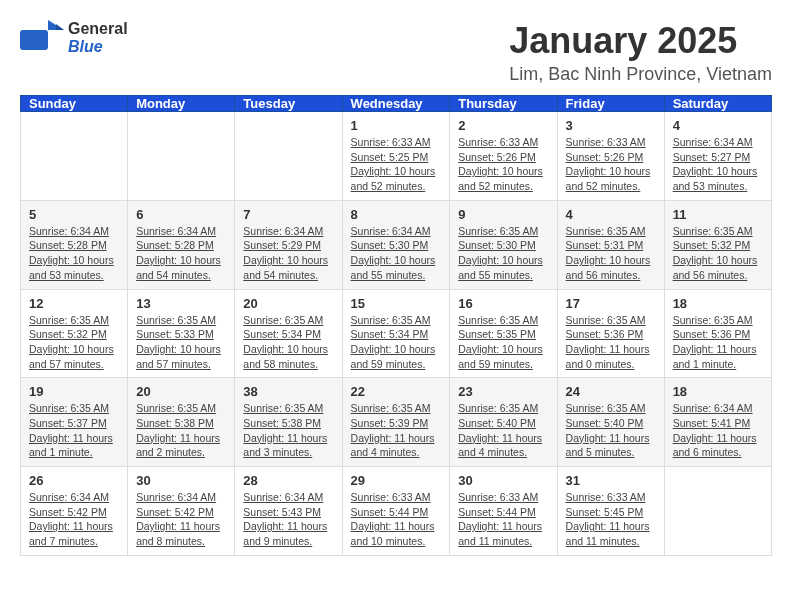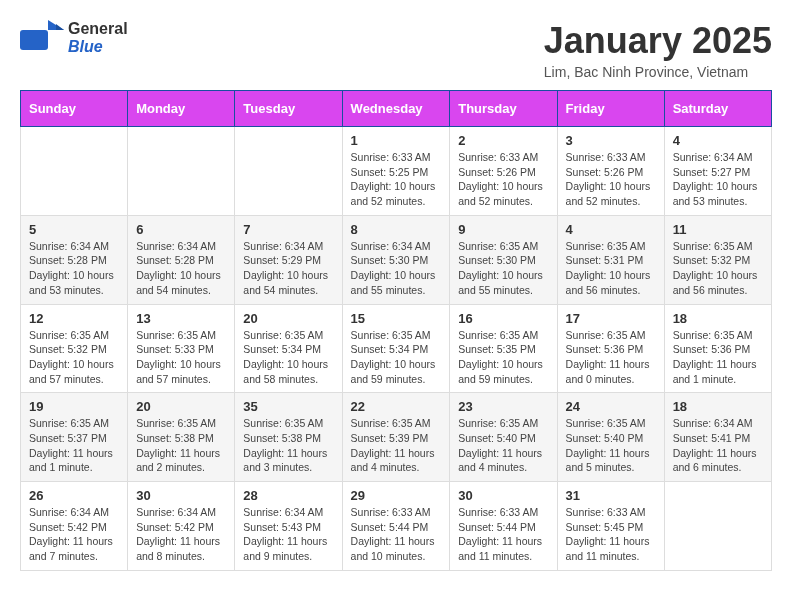--- a/index.html
+++ b/index.html
@@ -27,34 +27,34 @@
       gap: 4px;
     }
     .title-section {
     }
     .month-title {
       font-size: 36px;
       font-weight: bold;
       color: #333;
     }
     .location {
-      font-size: 14px;
+      font-size: 18px;
       color: #555;
       margin-top: 2px;
     }
     .calendar {
       width: 100%;
       border-collapse: collapse;
       border: 1px solid #ccc;
     }
     .calendar th {
-      background-color: #d946ef;
+      background-color: #1d4ed8;
       color: #fff;
       text-align: left;
-      padding: 10px 8px;
+      padding: 0 8px;
       font-size: 13px;
       font-weight: bold;
       border: 1px solid #1a4fa0;
     }
     .calendar td {
       vertical-align: top;
       padding: 6px 8px;
       border: 1px solid #ddd;
       width: 108px;
       min-height: 90px;
@@ -68,20 +68,21 @@
     .day-num {
       font-size: 13px;
       font-weight: bold;
       display: block;
       margin-bottom: 2px;
     }
     .day-info {
       font-size: 10.5px;
       line-height: 1.4;
       color: #444;
+      text-decoration: underline;
     }
     .empty-cell {
       background: #fff;
     }
   </style>
 </head>
 <body>
 
 <div class="header">
   <div class="logo">
@@ -202,21 +203,21 @@
       <tr>
         <td>
           <span class="day-num">19</span>
           <div class="day-info">Sunrise: 6:35 AM<br>Sunset: 5:37 PM<br>Daylight: 11 hours<br>and 1 minute.</div>
         </td>
         <td>
           <span class="day-num">20</span>
           <div class="day-info">Sunrise: 6:35 AM<br>Sunset: 5:38 PM<br>Daylight: 11 hours<br>and 2 minutes.</div>
         </td>
         <td>
-          <span class="day-num">35</span>
+          <span class="day-num">38</span>
           <div class="day-info">Sunrise: 6:35 AM<br>Sunset: 5:38 PM<br>Daylight: 11 hours<br>and 3 minutes.</div>
         </td>
         <td>
           <span class="day-num">22</span>
           <div class="day-info">Sunrise: 6:35 AM<br>Sunset: 5:39 PM<br>Daylight: 11 hours<br>and 4 minutes.</div>
         </td>
         <td>
           <span class="day-num">23</span>
           <div class="day-info">Sunrise: 6:35 AM<br>Sunset: 5:40 PM<br>Daylight: 11 hours<br>and 4 minutes.</div>
         </td>

